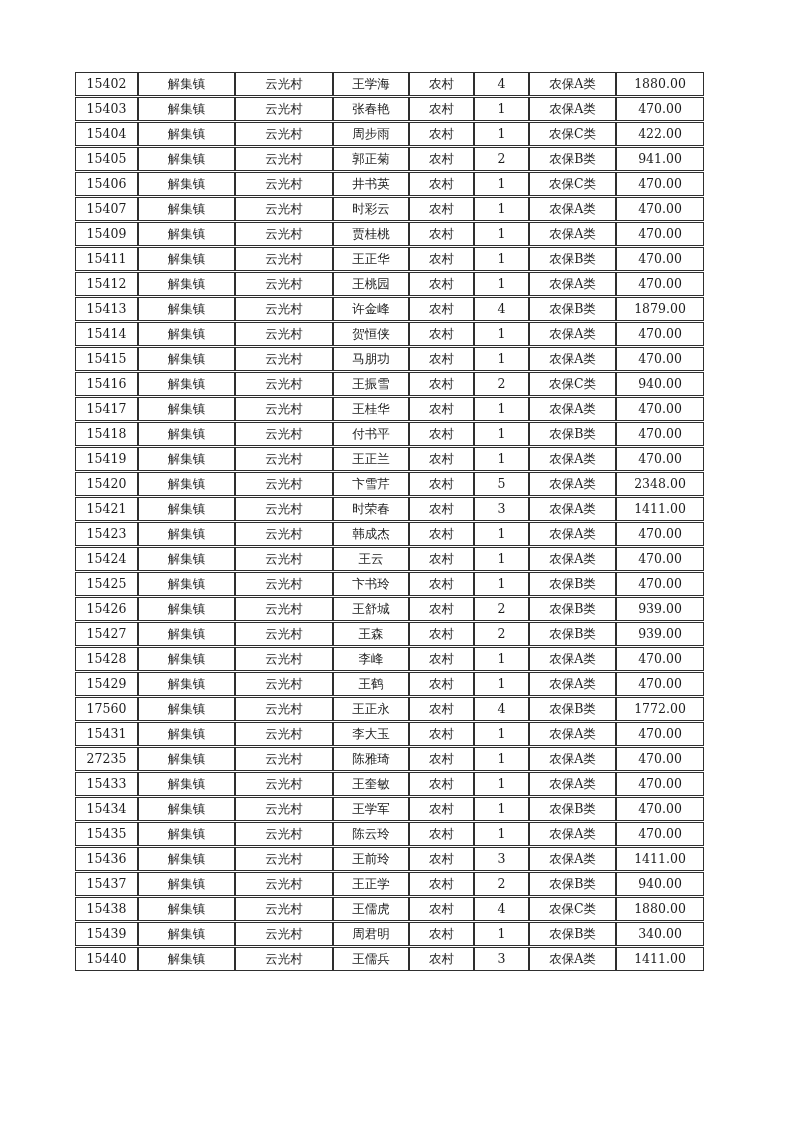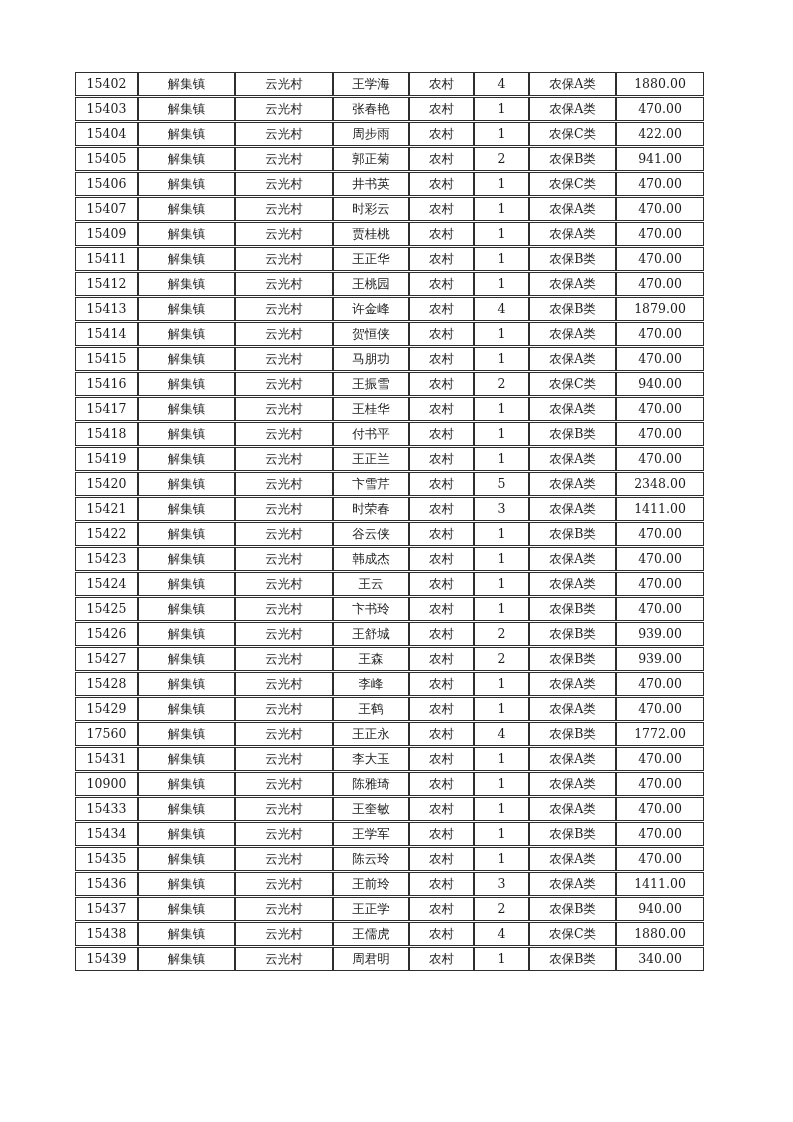--- a/index.html
+++ b/index.html
@@ -236,30 +236,20 @@
           <td>15421</td>
           <td>解集镇</td>
           <td>云光村</td>
           <td>时荣春</td>
           <td>农村</td>
           <td>3</td>
           <td>农保A类</td>
           <td>1411.00</td>
         </tr>
         <tr>
-          <td>15422</td>
-          <td>解集镇</td>
-          <td>云光村</td>
-          <td>谷云侠</td>
-          <td>农村</td>
-          <td>1</td>
-          <td>农保B类</td>
-          <td>470.00</td>
-        </tr>
-        <tr>
           <td>15423</td>
           <td>解集镇</td>
           <td>云光村</td>
           <td>韩成杰</td>
           <td>农村</td>
           <td>1</td>
           <td>农保A类</td>
           <td>470.00</td>
         </tr>
         <tr>
@@ -336,21 +326,21 @@
           <td>15431</td>
           <td>解集镇</td>
           <td>云光村</td>
           <td>李大玉</td>
           <td>农村</td>
           <td>1</td>
           <td>农保A类</td>
           <td>470.00</td>
         </tr>
         <tr>
-          <td>10900</td>
+          <td>27235</td>
           <td>解集镇</td>
           <td>云光村</td>
           <td>陈雅琦</td>
           <td>农村</td>
           <td>1</td>
           <td>农保A类</td>
           <td>470.00</td>
         </tr>
         <tr>
           <td>15433</td>
@@ -414,16 +404,26 @@
         </tr>
         <tr>
           <td>15439</td>
           <td>解集镇</td>
           <td>云光村</td>
           <td>周君明</td>
           <td>农村</td>
           <td>1</td>
           <td>农保B类</td>
           <td>340.00</td>
+        </tr>
+        <tr>
+          <td>15440</td>
+          <td>解集镇</td>
+          <td>云光村</td>
+          <td>王儒兵</td>
+          <td>农村</td>
+          <td>3</td>
+          <td>农保A类</td>
+          <td>1411.00</td>
         </tr>
       </tbody>
   </table>
 </div>
 
 </body></html>

